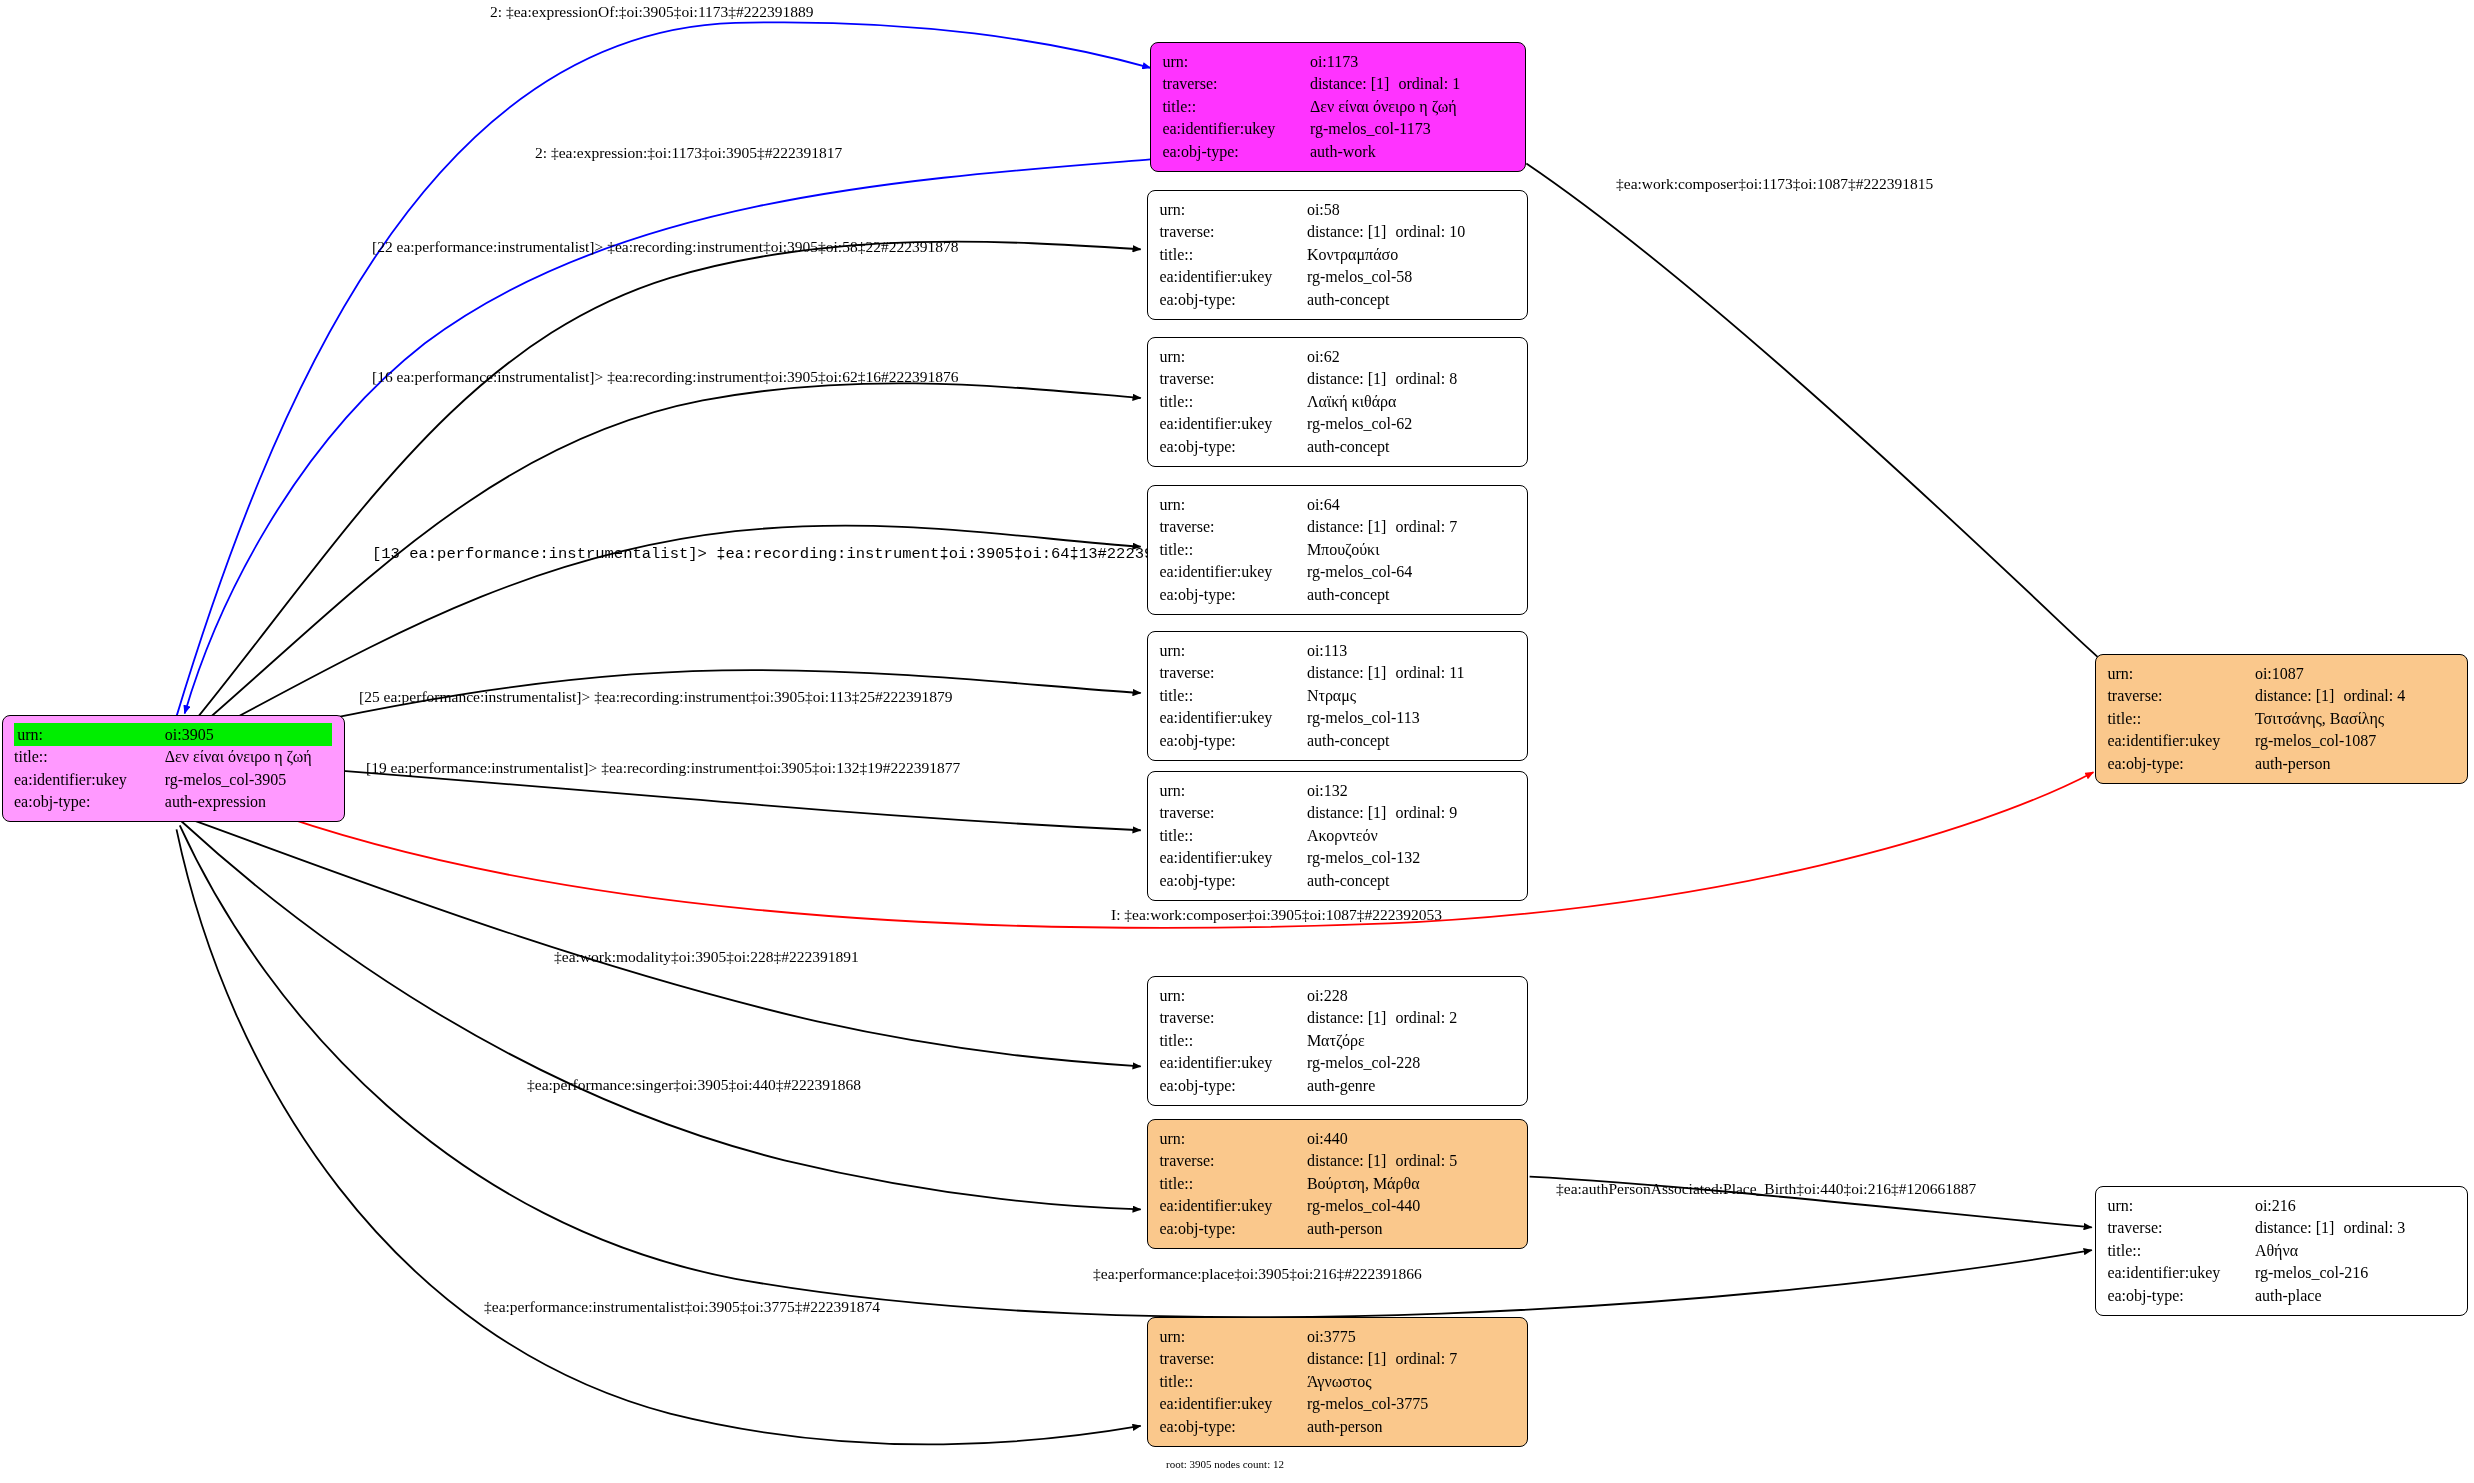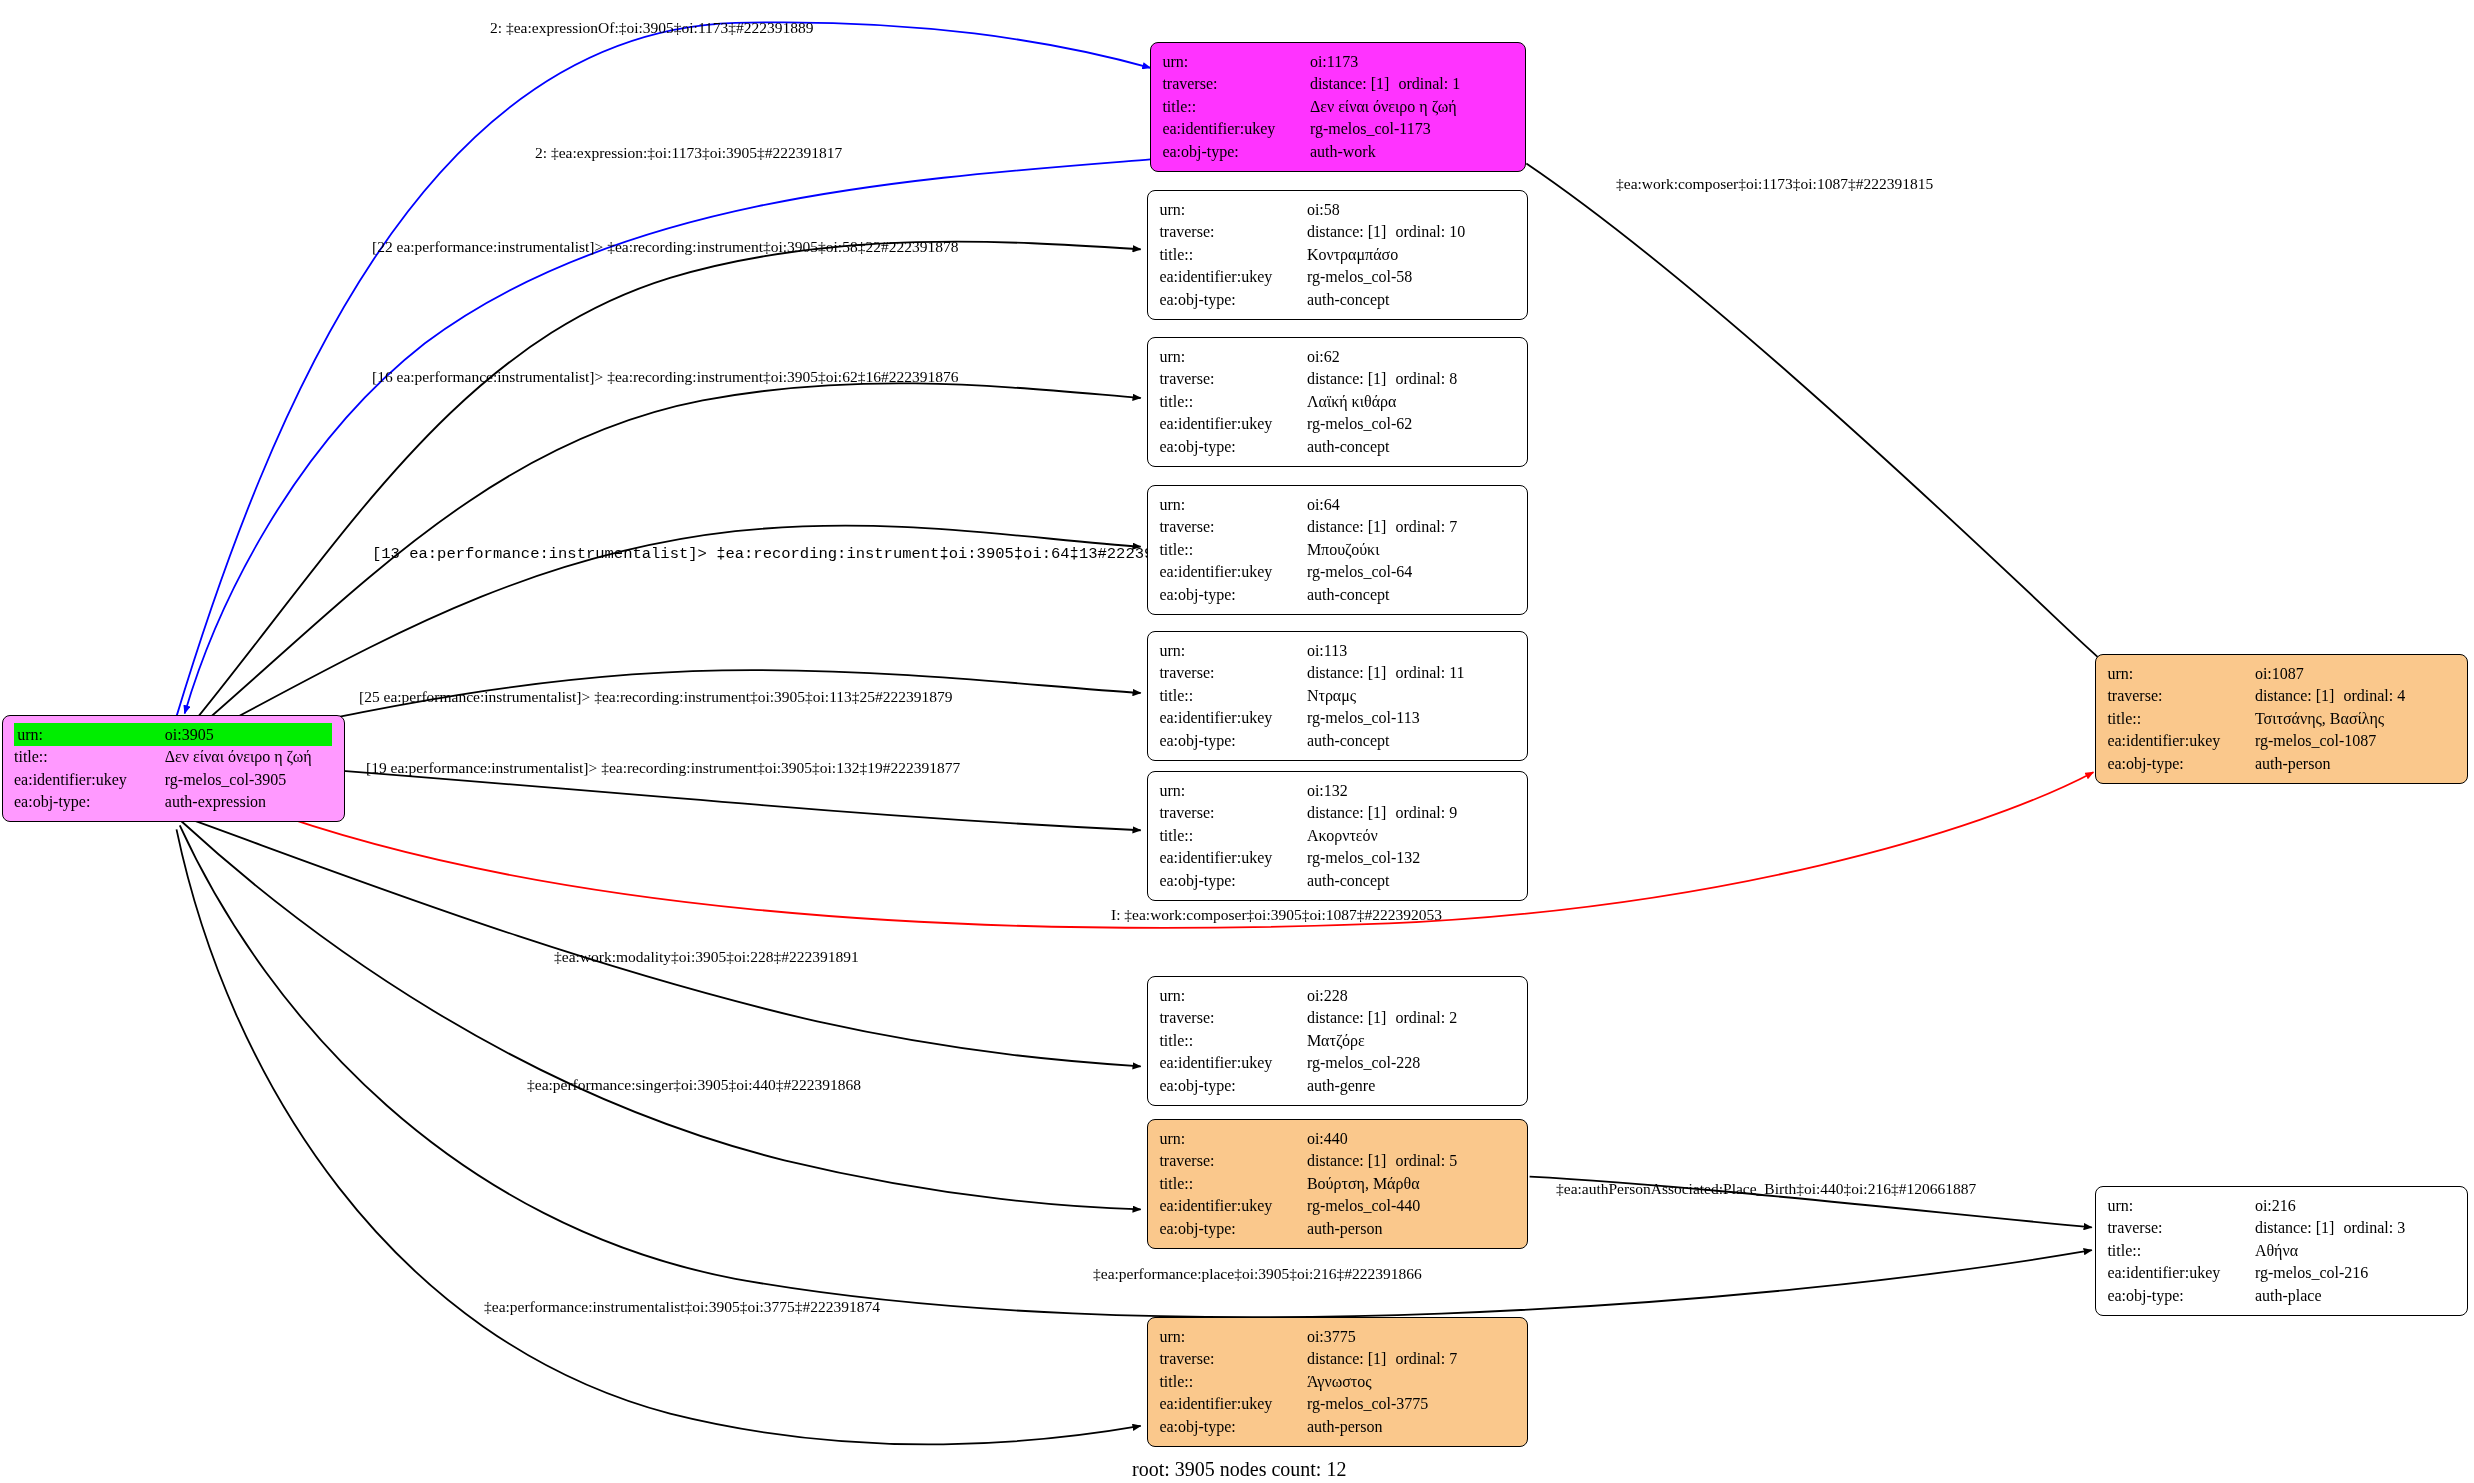--- a/index.html
+++ b/index.html
@@ -63,23 +63,24 @@
   
   .elabel {
     position: absolute;
     font-size: 15.5px;
     line-height: 1;
     color: #000000;
     white-space: nowrap;
   }
   .footer {
     position: absolute;
-    font-size: 20px;
+    font-size: 11px;
     color: #000000;
     white-space: nowrap;
+    margin-left: 34px;
   }
 </style>
 </head>
 <body>
 
 <div id="canvas">
 
   <svg id="edge-layer" viewBox="0 0 3029 1816">
     <defs>
       <marker id="ah-black" markerWidth="11" markerHeight="9" refX="10" refY="4.5" orient="auto" markerUnits="userSpaceOnUse">
@@ -115,21 +116,21 @@
 
     <path d="M 222,1005 C 380,1150 640,1340 960,1420 C 1160,1468 1320,1478 1396,1480" fill="none" stroke="#000000" stroke-width="2.2" marker-end="url(#ah-black)"></path>
 
     <path d="M 220,1010 C 330,1250 560,1500 900,1565 C 1400,1655 2150,1600 2560,1530" fill="none" stroke="#000000" stroke-width="2.2" marker-end="url(#ah-black)"></path>
 
     <path d="M 216,1015 C 280,1320 480,1640 820,1730 C 1060,1790 1280,1765 1396,1745" fill="none" stroke="#000000" stroke-width="2.2" marker-end="url(#ah-black)"></path>
 
     <path d="M 1872,1440 C 2060,1450 2330,1480 2560,1502" fill="none" stroke="#000000" stroke-width="2.2" marker-end="url(#ah-black)"></path>
   </svg>
 
-  <div class="elabel" style="left:490px; top:20px;text-align:right;">2: ‡ea:expressionOf:‡oi:3905‡oi:1173‡#222391889</div>
+  <div class="elabel" style="left:490px; top:4px;text-align:right;">2: ‡ea:expressionOf:‡oi:3905‡oi:1173‡#222391889</div>
   <div class="elabel" style="left:535px; top:145px;">2: ‡ea:expression:‡oi:1173‡oi:3905‡#222391817</div>
   <div class="elabel" style="left:372px; top:239px;">[22 ea:performance:instrumentalist]&gt; ‡ea:recording:instrument‡oi:3905‡oi:58‡22#222391878</div>
   <div class="elabel" style="left:372px; top:369px;">[16 ea:performance:instrumentalist]&gt; ‡ea:recording:instrument‡oi:3905‡oi:62‡16#222391876</div>
   <div class="elabel" style="left:372px; top:547px;font-family:Liberation Mono, monospace;">[13 ea:performance:instrumentalist]&gt; ‡ea:recording:instrument‡oi:3905‡oi:64‡13#222391875</div>
   <div class="elabel" style="left:359px; top:689px;">[25 ea:performance:instrumentalist]&gt; ‡ea:recording:instrument‡oi:3905‡oi:113‡25#222391879</div>
   <div class="elabel" style="left:366px; top:760px;">[19 ea:performance:instrumentalist]&gt; ‡ea:recording:instrument‡oi:3905‡oi:132‡19#222391877</div>
   <div class="elabel" style="left:1616px; top:176px;">‡ea:work:composer‡oi:1173‡oi:1087‡#222391815</div>
   <div class="elabel" style="left:1111px; top:907px;">I: ‡ea:work:composer‡oi:3905‡oi:1087‡#222392053</div>
   <div class="elabel" style="left:554px; top:949px;">‡ea:work:modality‡oi:3905‡oi:228‡#222391891</div>
   <div class="elabel" style="left:527px; top:1077px;">‡ea:performance:singer‡oi:3905‡oi:440‡#222391868</div>

